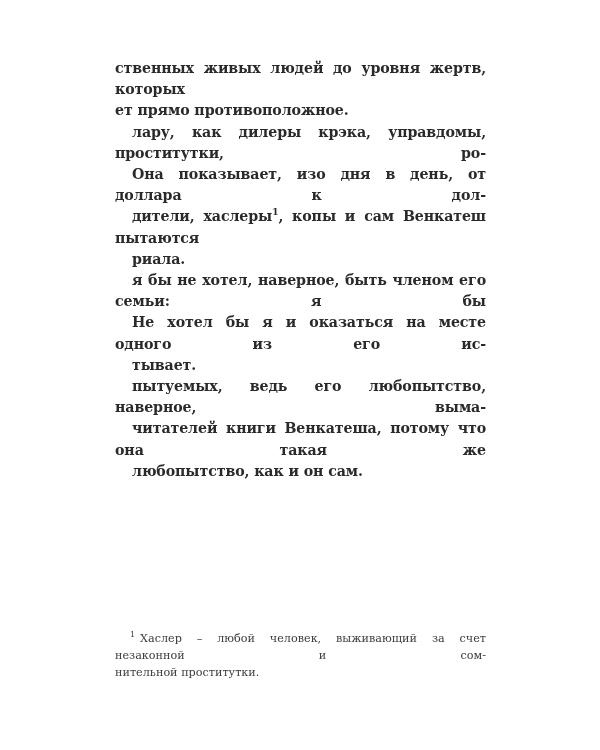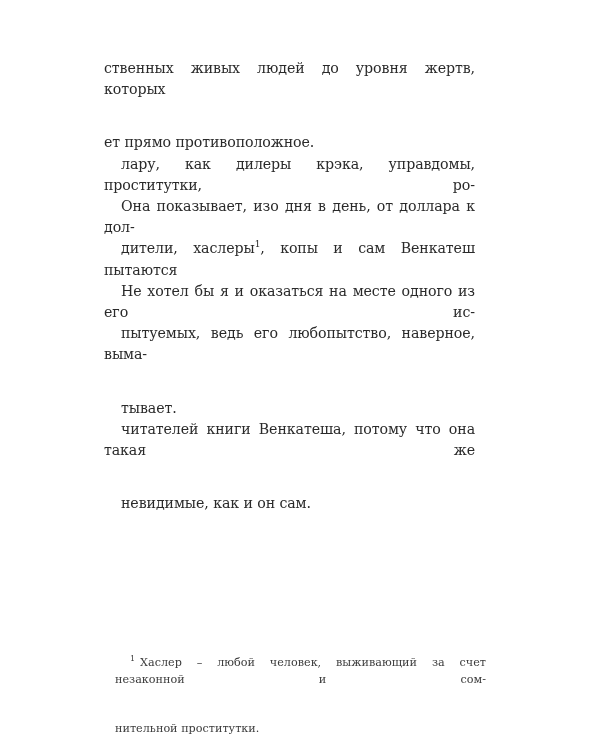--- a/index.html
+++ b/index.html
@@ -10,23 +10,24 @@
     body {
       width: 600px;
       height: 750px;
       position: relative;
       overflow: hidden;
       font-family: "DejaVu Serif", "Liberation Serif", serif;
       color: #2a2a2a;
     }
     .page {
       position: absolute;
-      left: 104px;
+      left: 115px;
       top: 58px;
       width: 371px;
+      font-weight: bold;
     }
     .para {
       margin: 0;
       font-size: 14.2px;
       line-height: 21.2px;
       text-align: justify;
       text-align-last: left;
       hyphens: manual;
       letter-spacing: -0.1px;
     }
@@ -34,21 +35,21 @@
       text-indent: 17px;
     }
     sup.fnref {
       font-size: 9px;
       line-height: 0;
       vertical-align: super;
     }
     .footnote {
       position: absolute;
       left: 115px;
-      top: 654px;
+      top: 630px;
       width: 371px;
       font-size: 11.2px;
       line-height: 17px;
       text-align: justify;
       text-align-last: left;
       color: #3a3a3a;
     }
     .footnote .fn-num {
       font-size: 8px;
       vertical-align: super;
@@ -56,43 +57,44 @@
       margin-left: 15px;
       margin-right: 5px;
     }
     .line {
       display: block;
       text-align: justify;
       text-align-last: justify;
     }
     .line.last {
       text-align-last: left;
-      margin-top: 32px;
     }
   </style>
 </head>
 <body>
 
 <div class="page">
   <p class="para">
     <span class="line">ственных живых людей до уровня жертв, которых</span>
     <span class="line last">ет прямо противоположное.</span>
   </p>
   <p class="para indent">
     <span class="line">лару, как дилеры крэка, управдомы, проститутки, ро-</span>
     <span class="line">Она показывает, изо дня в день, от доллара к дол-</span>
     <span class="line"><span>дители, хаслеры</span><sup class="fnref">1</sup><span>, копы и сам Венкатеш пытаются</span></span>
+    <span class="line last">риала.</span>
   </p>
   <p class="para indent">
+    <span class="line">я бы не хотел, наверное, быть членом его семьи: я бы</span>
     <span class="line">Не хотел бы я и оказаться на месте одного из его ис-</span>
+    <span class="line last">тывает.</span>
     <span class="line">пытуемых, ведь его любопытство, наверное, выма-</span>
-    <span class="line last">тывает.</span>
   </p>
   <p class="para indent">
     <span class="line">читателей книги Венкатеша, потому что она такая же</span>
-    <span class="line last">невидимые, как и он сам.</span>
+    <span class="line last">любопытство, как и он сам.</span>
   </p>
 </div>
 
 <div class="footnote">
   <span class="line"><span class="fn-num">1</span><span>Хаслер – любой человек, выживающий за счет незаконной и сом-</span></span>
   <span class="line last">нительной проститутки.</span>
 </div>
 
 </body></html>

